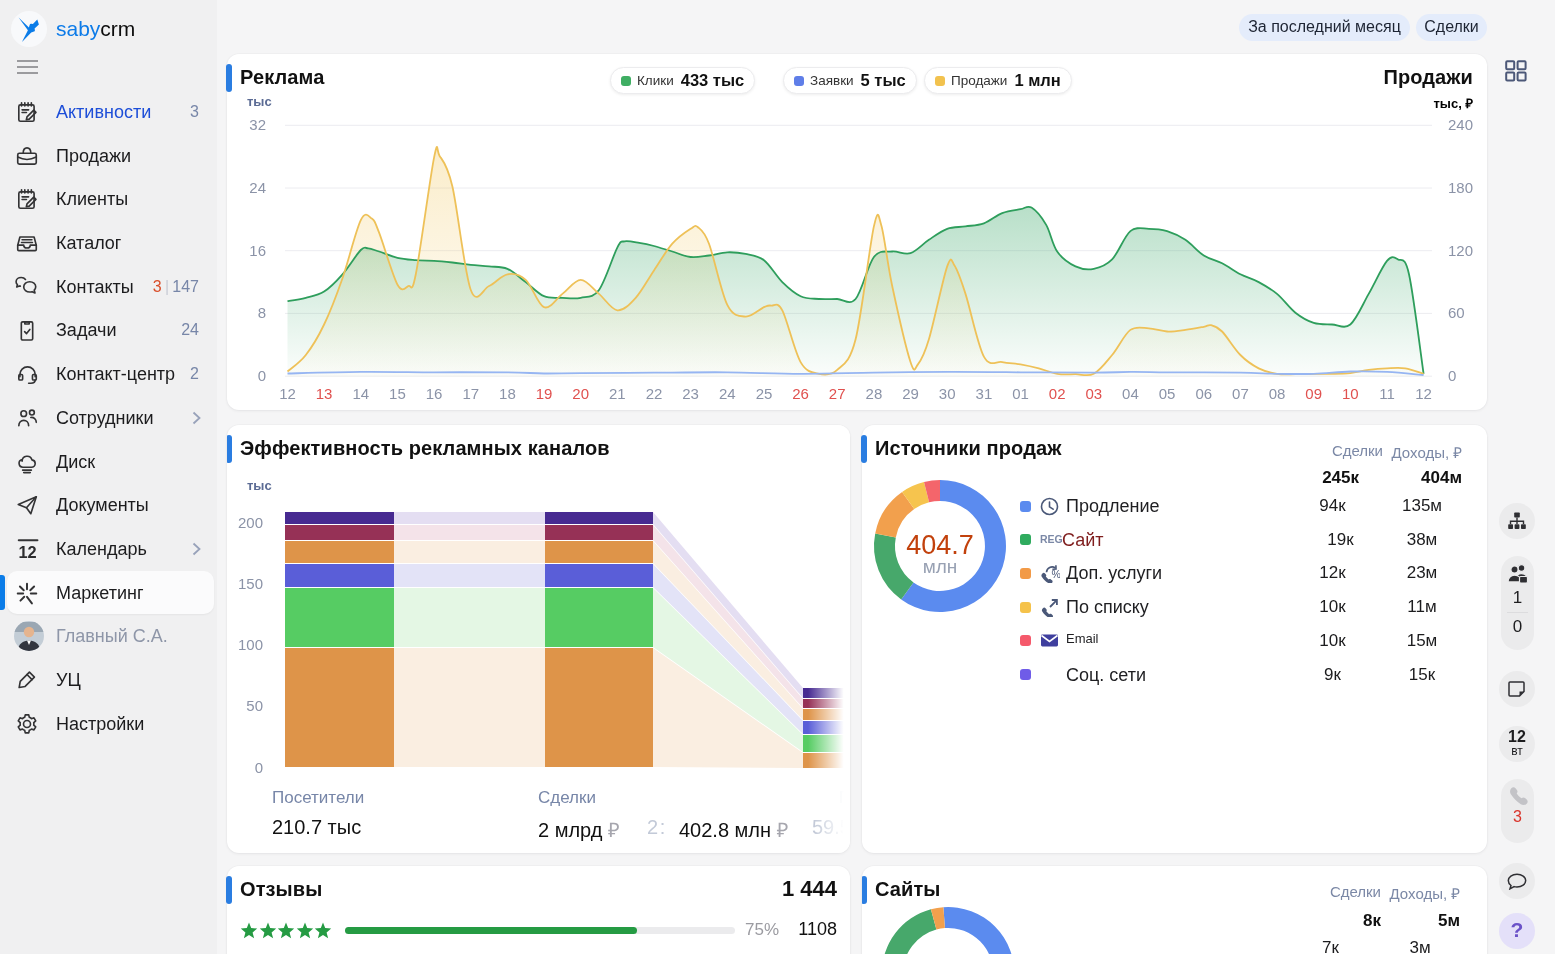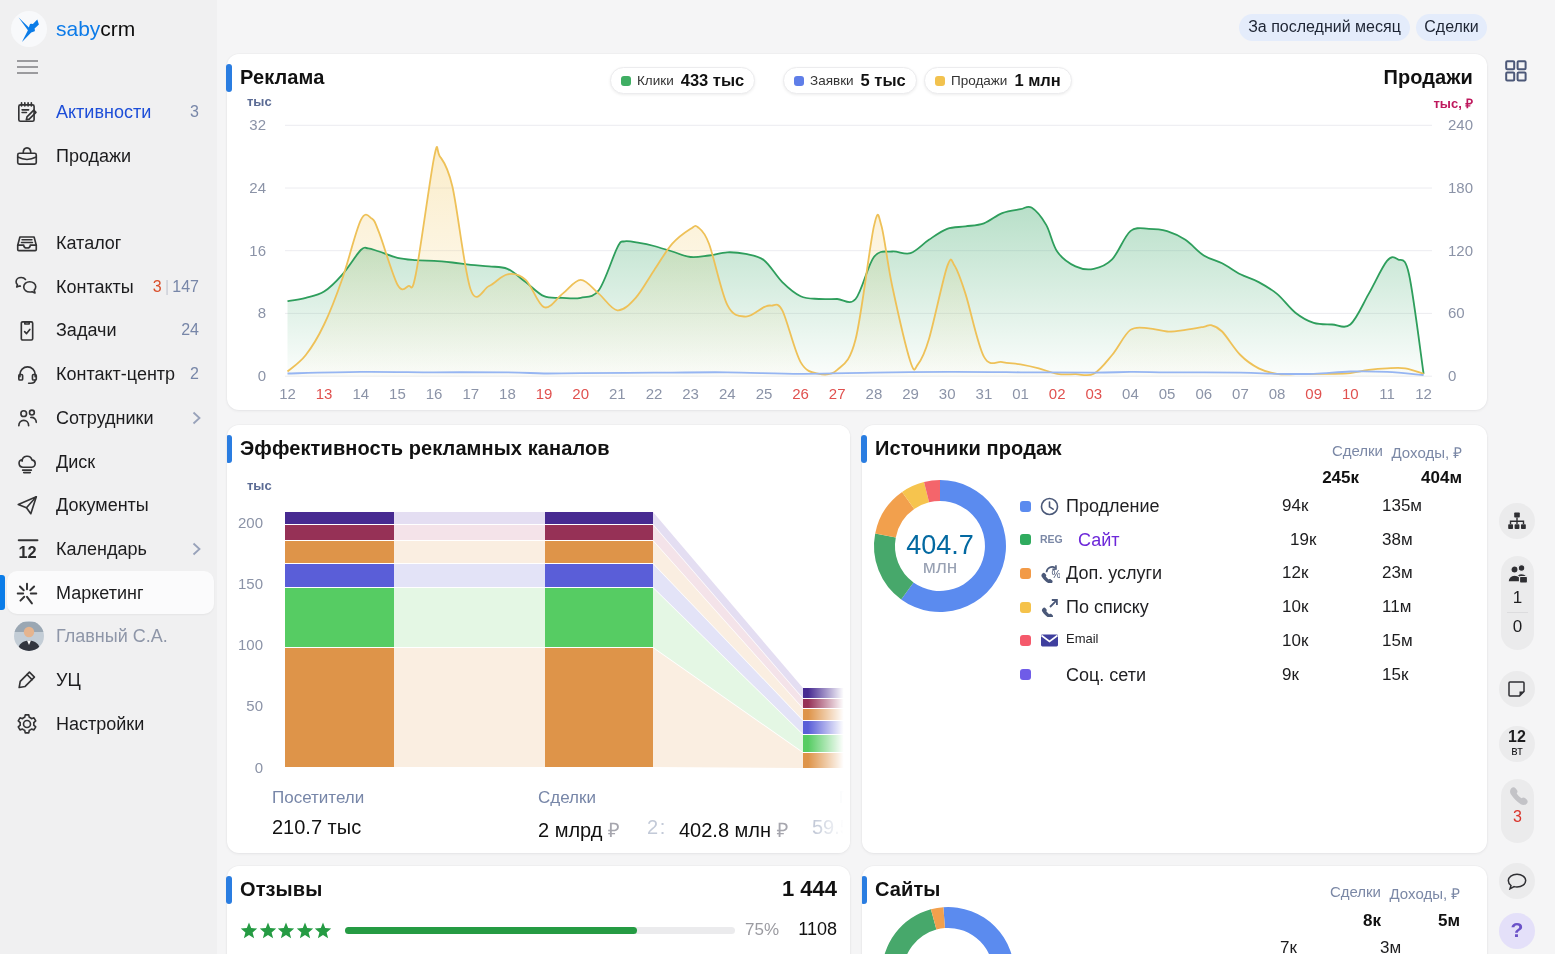--- a/index.html
+++ b/index.html
@@ -5,21 +5,21 @@
 html,body{width:1555px;height:954px;overflow:hidden;background:#f5f5f6;
  font-family:"Liberation Sans",sans-serif;position:relative}
 .abs{position:absolute}
 .card{position:absolute;background:#fff;border-radius:12px;
  box-shadow:0 1px 3px rgba(60,60,70,.07),0 0 0 1px rgba(0,0,0,.015)}
 .acc{position:absolute;left:-1px;width:6px;height:28px;background:#2a7de1;border-radius:3px}
 .ctitle{position:absolute;font-size:20px;font-weight:bold;color:#111;letter-spacing:.1px}
 .gb{color:#7786A8}
 .hdr{position:absolute;font-size:15px;color:#7b88a6;text-align:right}
 .tot{position:absolute;font-size:17px;font-weight:bold;color:#111;text-align:right}
-.v1{position:absolute;font-size:17px;color:#1c1c1e;text-align:left}
+.v1{position:absolute;font-size:17px;color:#1c1c1e;text-align:center}
 .pill{position:absolute;height:27px;background:#fff;border:1px solid #ececee;border-radius:14px;
  box-shadow:0 1px 3px rgba(0,0,0,.07);display:flex;align-items:center;padding:0 10px 0 10px}
 .dot{width:10px;height:10px;border-radius:3px;margin-right:6px}
 .plab{font-size:13.5px;color:#333;margin-right:7px}
 .pval{font-size:16.5px;font-weight:bold;color:#111}
 </style></head>
 <body>
 
 <div class="abs" id="sidebar" style="left:0;top:0;width:217px;height:954px;background:#f0f0f1">
 
@@ -47,20 +47,29 @@
 <div class="abs" style="left:56px;top:12px;font-size:18px;color:#1d4ed8">Активности</div>
 <div class="abs" style="right:18px;top:13px;font-size:16px;color:#7786a8">3</div>
 </div>
 <div class="abs" style="left:0;top:134px;width:217px;height:44px">
 <svg class="abs" style="left:15px;top:10px" width="24" height="24" viewBox="0 0 22 22" fill="none" stroke="#333335" stroke-width="1.5" stroke-linecap="round" stroke-linejoin="round">
         <path d="M4 8.5h14a1.5 1.5 0 0 1 1.5 1.5v7a1.5 1.5 0 0 1-1.5 1.5H4A1.5 1.5 0 0 1 2.5 17v-7A1.5 1.5 0 0 1 4 8.5Z"></path>
         <path d="M7.5 8.5c0-4 1.5-5 3.5-5s3.5 1 3.5 5"></path>
         <path d="M2.5 12c3 1.5 6 2.2 8.5 2.2s5.5-.7 8.5-2.2"></path>
       </svg>
 <div class="abs" style="left:56px;top:12px;font-size:18px;color:#1c1c1e">Продажи</div>
+</div>
+<div class="abs" style="left:0;top:177px;width:217px;height:44px">
+<svg class="abs" style="left:15px;top:10px" width="24" height="24" viewBox="0 0 22 22" fill="none" stroke="#333335" stroke-width="1.5" stroke-linecap="round" stroke-linejoin="round">
+        <path d="M5 4.5h11a1.5 1.5 0 0 1 1.5 1.5v12a1.5 1.5 0 0 1-1.5 1.5H5A1.5 1.5 0 0 1 3.5 18V6A1.5 1.5 0 0 1 5 4.5Z"></path>
+        <path d="M6 2.5v3M9 2.5v3M12 2.5v3M15 2.5v3"></path>
+        <path d="M6.5 9h6M6.5 11.5h4"></path>
+        <path d="m11 15.5 6.2-6.2 2 2-6.2 6.2-2.6.6z"></path>
+      </svg>
+<div class="abs" style="left:56px;top:12px;font-size:18px;color:#1c1c1e">Клиенты</div>
 </div>
 <div class="abs" style="left:0;top:221px;width:217px;height:44px">
 <svg class="abs" style="left:15px;top:10px" width="24" height="24" viewBox="0 0 22 22" fill="none" stroke="#333335" stroke-width="1.5" stroke-linecap="round" stroke-linejoin="round">
         <path d="M4.5 5.5h13l2 7.5v4a1 1 0 0 1-1 1H3.5a1 1 0 0 1-1-1v-4z"></path>
         <path d="M2.5 13h5.5c0 1.6 1.1 2.6 3 2.6s3-1 3-2.6h5.5"></path>
         <path d="M6.5 8h9M6 10.5h10"></path>
       </svg>
 <div class="abs" style="left:56px;top:12px;font-size:18px;color:#1c1c1e">Каталог</div>
 </div>
 <div class="abs" style="left:0;top:265px;width:217px;height:44px">
@@ -174,21 +183,21 @@
     <rect x="12.6" y="1.2" width="8" height="8" rx="1"></rect>
 <rect x="1.2" y="12.6" width="8" height="8" rx="1"></rect>
     <rect x="12.6" y="12.6" width="8" height="8" rx="1"></rect>
 </svg>
 
 <div class="card" id="card1" style="left:227px;top:54px;width:1260px;height:356px">
     <div class="acc" style="top:10px"></div>
 <div class="ctitle" style="left:13px;top:12px">Реклама</div>
 <div class="abs" style="left:20px;top:40px;font-size:13px;font-weight:bold;color:#5b6b94">тыс</div>
 <div class="ctitle" style="right:14px;top:12px">Продажи</div>
-<div class="abs" style="right:14px;top:40px;font-size:13px;font-weight:bold;color:#be185d">тыс, ₽</div>
+<div class="abs" style="right:14px;top:40px;font-size:13px;font-weight:bold;color:#000000">тыс, ₽</div>
 <div class="pill" style="left:383px;top:13px">
       <span class="dot" style="background:#3fae63"></span>
       <span class="plab">Клики</span>
       <span class="pval">433 тыс</span>
     </div>
 <div class="pill" style="left:556px;top:13px">
       <span class="dot" style="background:#5f7ee8"></span>
       <span class="plab">Заявки</span>
       <span class="pval">5 тыс</span>
     </div>
@@ -322,35 +331,35 @@
 <div class="hdr" style="left:520px;top:17px;width:80px">Доходы, ₽</div>
 <div class="tot" style="left:396px;top:43px;width:101px">245к</div>
 <div class="tot" style="left:520px;top:43px;width:80px">404м</div>
 <svg class="abs" style="left:0;top:0" width="160" height="200">
       <path d="M78.0,55.0 A66,66 0 1 1 39.2,174.4 L51.5,157.4 A45,45 0 1 0 78.0,76.0 Z" fill="#5B8BEF"></path>
       <path d="M39.2,174.4 A66,66 0 0 1 13.2,108.4 L33.8,112.4 A45,45 0 0 0 51.5,157.4 Z" fill="#47A86B"></path>
       <path d="M13.2,108.4 A66,66 0 0 1 40.1,66.9 L52.2,84.1 A45,45 0 0 0 33.8,112.4 Z" fill="#F2A04D"></path>
       <path d="M40.1,66.9 A66,66 0 0 1 62.0,57.0 L67.1,77.3 A45,45 0 0 0 52.2,84.1 Z" fill="#F6C44E"></path>
       <path d="M62.0,57.0 A66,66 0 0 1 78.0,55.0 L78.0,76.0 A45,45 0 0 0 67.1,77.3 Z" fill="#F4656B"></path>
     </svg>
-<div class="abs" style="left:18px;top:105px;width:120px;text-align:center;font-size:27px;color:#0369a1">404.7</div>
+<div class="abs" style="left:18px;top:105px;width:120px;text-align:center;font-size:27px;color:#c2410c">404.7</div>
 <div class="abs" style="left:18px;top:131px;width:120px;text-align:center;font-size:19px;color:#98a1b3">млн</div>
 <div class="abs" style="left:158px;top:76px;width:11px;height:11px;border-radius:3px;background:#5B8BEF"></div>
     <svg class="abs" style="left:178px;top:72px" width="20" height="19" viewBox="0 0 20 19">
       <circle cx="9.5" cy="9.5" r="8" fill="none" stroke="#4a5878" stroke-width="1.6"></circle>
       <path d="M9.5 5v4.8l3.6 2.4" fill="none" stroke="#4a5878" stroke-width="1.6" stroke-linecap="round"></path>
     </svg>
     <div class="abs" style="left:204px;top:71px;font-size:18px;color:#1f1f22">Продление</div>
     <div class="v1" style="left:420px;top:71px;width:101px">94к</div>
     <div class="v1" style="left:520px;top:71px;width:80px">135м</div>
     <div class="abs" style="left:158px;top:109px;width:11px;height:11px;border-radius:3px;background:#2FAB5E"></div>
     <svg class="abs" style="left:178px;top:105px" width="27" height="19" viewBox="0 0 27 19">
       <text x="0" y="13" font-size="10.5" font-weight="bold" fill="#7b88a6" font-family="Liberation Sans">REG</text>
     </svg>
-    <div class="abs" style="left:216px;top:105px;font-size:18px;color:#6d28d9">Сайт</div>
+    <div class="abs" style="left:200px;top:105px;font-size:18px;color:#7f1d1d">Сайт</div>
     <div class="v1" style="left:428px;top:105px;width:101px">19к</div>
     <div class="v1" style="left:520px;top:105px;width:80px">38м</div>
     <div class="abs" style="left:158px;top:143px;width:11px;height:11px;border-radius:3px;background:#F29A47"></div>
     <svg class="abs" style="left:178px;top:139px" width="20" height="19" viewBox="0 0 20 19">
       <path d="M6.5 8.2A5.6 5.6 0 0 1 15.3 4" fill="none" stroke="#4a5878" stroke-width="1.7"></path>
       <path d="M15.9 1.2 16 5l-3.6.2" fill="none" stroke="#4a5878" stroke-width="1.6"></path>
       <path d="M2.4 9.4c.8-.8 2-.8 2.6 0l.9 1.1c.5.6.5 1.5-.1 2.1 1 1.3 1.6 1.9 3 2.9.6-.6 1.5-.6 2.1-.1l1.1.9c.8.6.8 1.8 0 2.6-1 .9-2.5 1-3.6.3-3-2-4.6-3.6-6.6-6.5-.7-1-.5-2.4.6-3.3Z" fill="#4a5878"></path>
       <text x="11.5" y="13.5" font-size="10.5" fill="#4a5878" font-family="Liberation Sans">%</text>
     </svg>
     <div class="abs" style="left:204px;top:138px;font-size:18px;color:#1f1f22">Доп. услуги</div>

